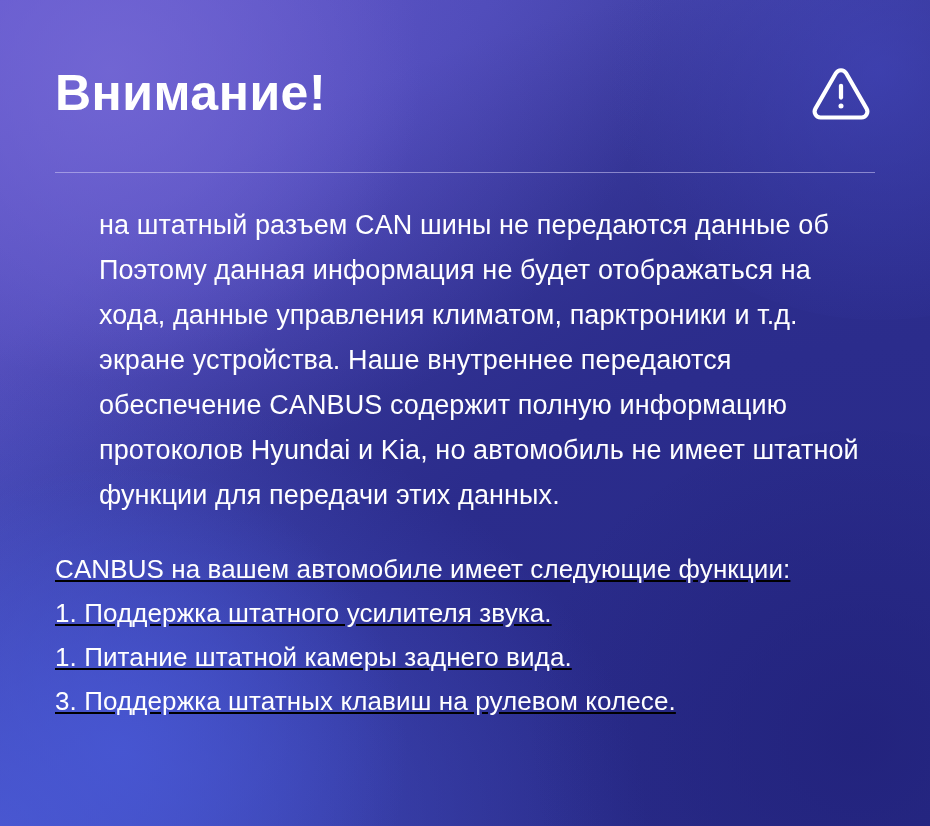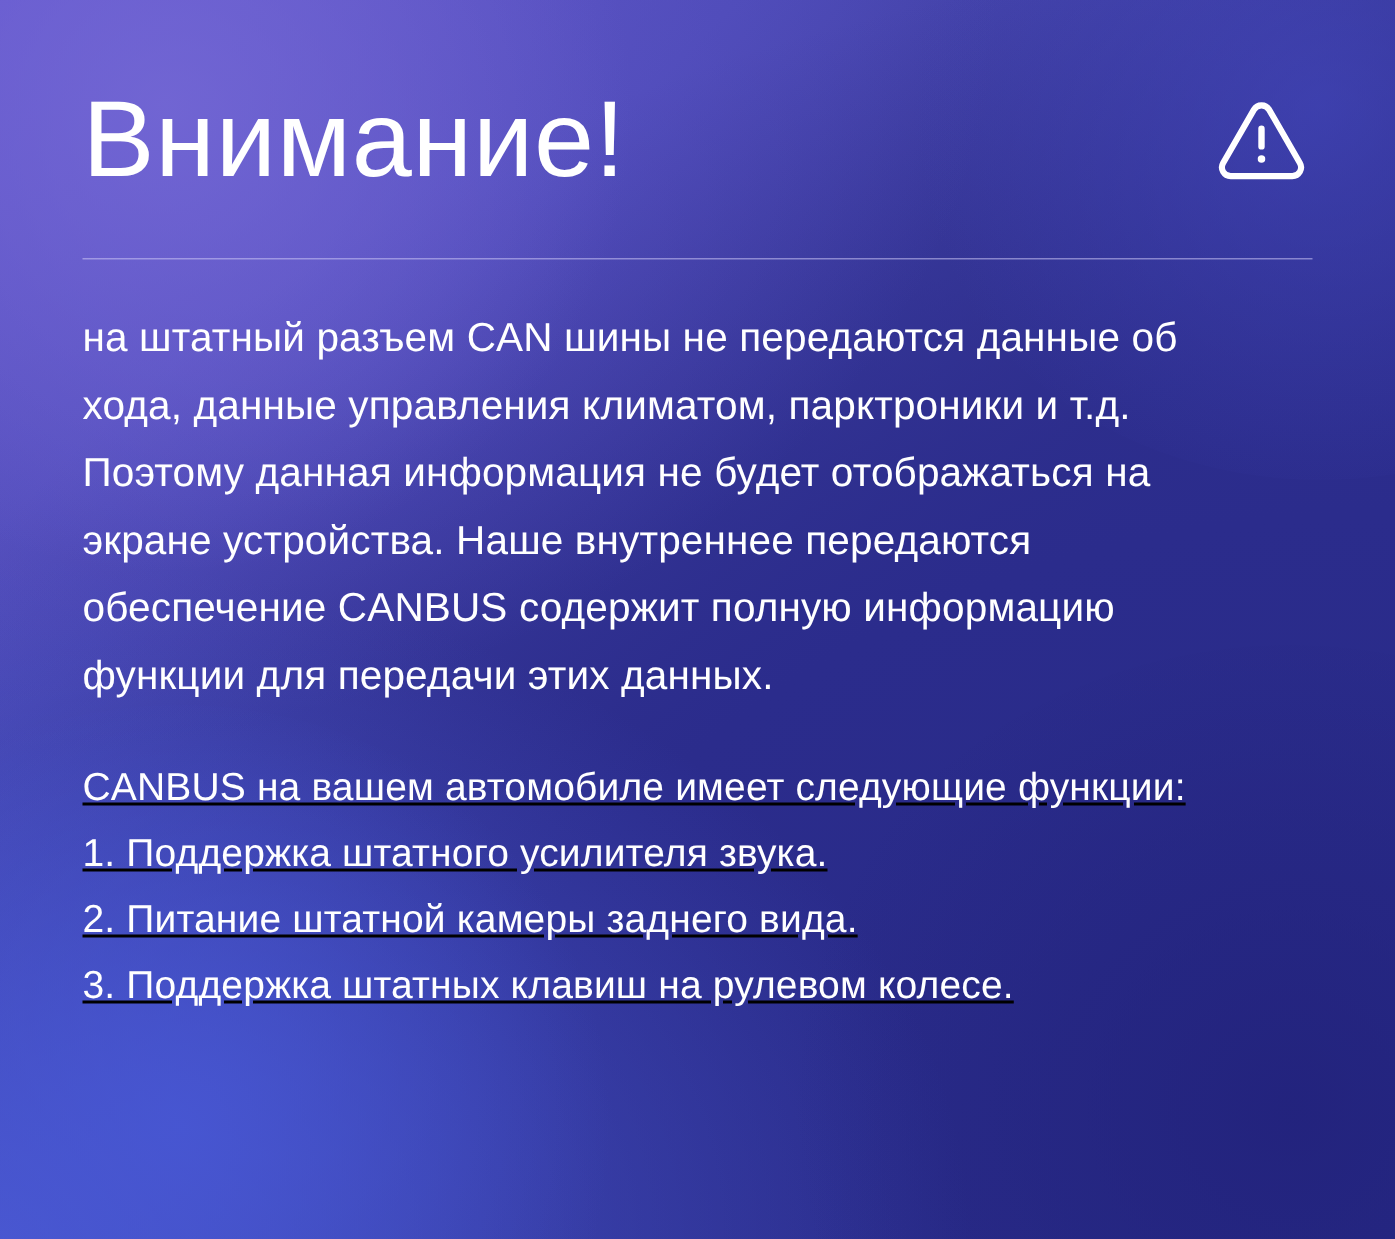--- a/index.html
+++ b/index.html
@@ -54,22 +54,22 @@
   
   .header {
     display:flex;
     align-items:center;
     justify-content:space-between;
     height:172px;
     padding-top:14px;
   }
   .title {
     color:#ffffff;
-    font-size:72px;
-    font-weight:normal;
+    font-size:50px;
+    font-weight:bold;
     letter-spacing:0.5px;
     line-height:1;
     white-space:nowrap;
   }
   .warn-icon {
     width:62px; height:62px;
     flex:0 0 auto;
     margin-right:3px;
     margin-top:2px;
   }
@@ -77,20 +77,21 @@
 
   .divider {
     height:1px;
     background:rgba(205,200,246,0.55);
     margin:0 0 0 0;
   }
 
   
   .body-block {
     padding-top:30px;
+    margin-left:44px;
   }
   .para-line {
     color:#ffffff;
     font-size:27px;
     line-height:45px;
     white-space:nowrap;
     letter-spacing:0.1px;
   }
 
   .features-block {
@@ -132,28 +133,29 @@
           <path d="M32 23.5v12.2" fill="none" stroke="#ffffff" stroke-width="4.4" stroke-linecap="round"></path>
           <circle cx="32" cy="44.4" r="2.6" fill="#ffffff"></circle>
         </svg>
       </div>
     </div>
 
     <div class="divider"></div>
 
     <div class="body-block">
       <div class="para-line">на штатный разъем CAN шины не передаются данные об</div>
+      <div class="para-line">Поэтому данная информация не будет отображаться на</div>
       <div class="para-line">хода, данные управления климатом, парктроники и т.д.</div>
-      <div class="para-line">Поэтому данная информация не будет отображаться на</div>
       <div class="para-line">экране устройства. Наше внутреннее передаются</div>
       <div class="para-line">обеспечение CANBUS содержит полную информацию</div>
+      <div class="para-line">протоколов Hyundai и Kia, но автомобиль не имеет штатной</div>
       <div class="para-line">функции для передачи этих данных.</div>
     </div>
 
     <div class="features-block">
       <div class="feature-intro">CANBUS на вашем автомобиле имеет следующие функции:</div>
       <div class="feature-item">1. Поддержка штатного усилителя звука.</div>
-      <div class="feature-item">2. Питание штатной камеры заднего вида.</div>
+      <div class="feature-item">1. Питание штатной камеры заднего вида.</div>
       <div class="feature-item">3. Поддержка штатных клавиш на рулевом колесе.</div>
     </div>
 
   </div>
 </div>
 
 </body></html>

